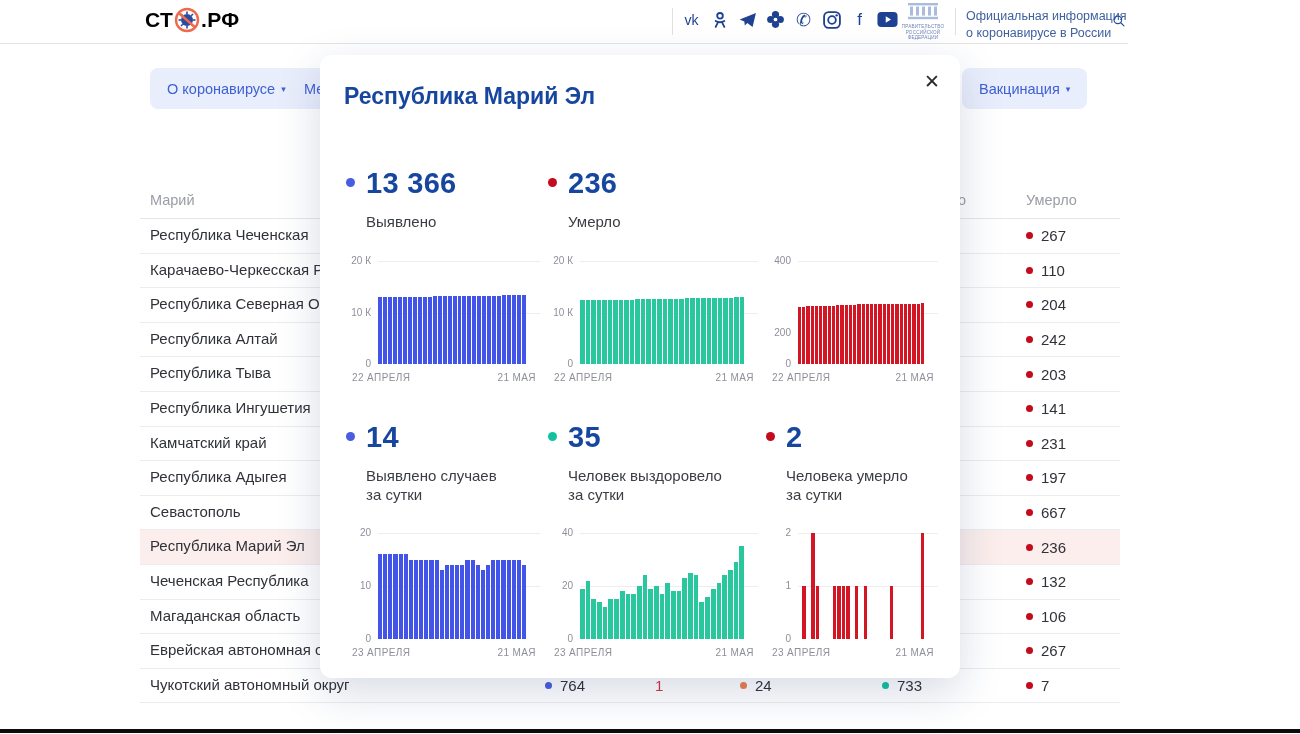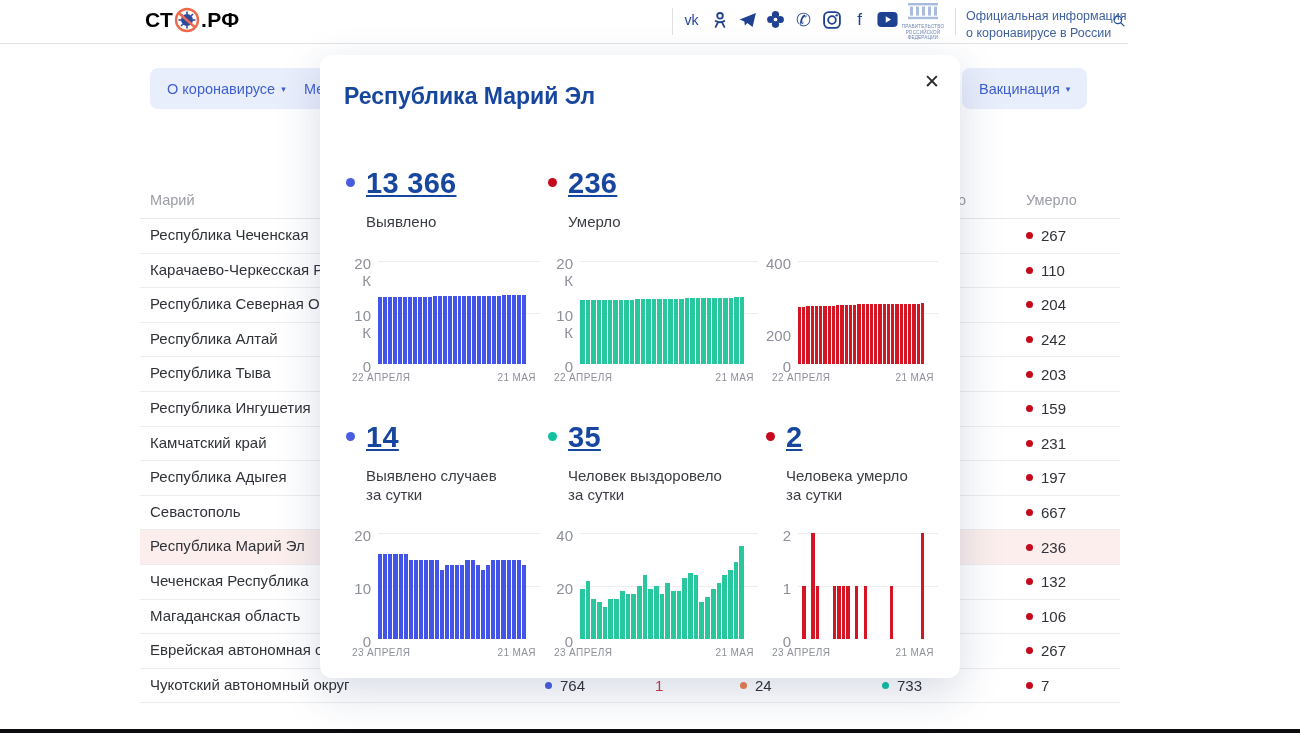--- a/index.html
+++ b/index.html
@@ -51,31 +51,31 @@
   .modal{position:absolute;left:320px;top:55px;width:640px;height:623px;background:#fff;
          border-radius:12px;box-shadow:0 14px 44px rgba(35,55,110,.18);z-index:10;}
   .mclose{position:absolute;top:10px;right:12px;width:32px;height:32px;border:none;background:none;
           font-size:19px;color:#2b2b2e;cursor:pointer;font-family:"Liberation Sans",sans-serif;}
   .mtitle{position:absolute;left:24px;top:28px;margin:0;font-size:23px;font-weight:bold;color:#17469e;}
   .mrow{position:absolute;left:0;right:0;display:grid;grid-template-columns:202px 218px 180px;
         padding-left:24px;}
   .m-stats1{top:112px;} .m-charts1{top:196px;} .m-stats2{top:366px;} .m-charts2{top:468px;}
   .stat{position:relative;padding-left:22px;}
   .sdot{position:absolute;left:2px;top:11px;width:9px;height:9px;border-radius:50%;}
-  .snum{font-size:29px;font-weight:bold;color:#17469e;letter-spacing:.3px;text-decoration:underline;}
+  .snum{font-size:29px;font-weight:bold;color:#17469e;letter-spacing:.3px;}
   .slabel{margin-top:13px;font-size:15px;color:#3a3d43;}
   .slabel2{margin-top:2px;font-size:15px;color:#3a3d43;}
   .chart{position:relative;height:138px;}
   .plot{position:absolute;left:34px;right:20px;top:10px;display:flex;align-items:flex-end;gap:1px;}
   .m-charts1 .plot{height:103px;} .m-charts2 .plot{height:106px;}
   .plot::before,.plot::after{content:'';position:absolute;left:0;right:-14px;height:1px;
         background:#ededef;z-index:-1;}
   .plot::before{top:0;} .plot::after{top:50%;}
   .bar{flex:1 1 0;}
-  .ytick{position:absolute;left:0;width:27px;text-align:right;font-size:15px;color:#8d909a;}
+  .ytick{position:absolute;left:0;width:27px;text-align:right;font-size:10px;color:#8d909a;}
   .xlabels{position:absolute;left:8px;right:10px;display:flex;justify-content:space-between;
         font-size:10px;color:#8d909a;letter-spacing:.4px;}
   .m-charts1 .xlabels{top:121px;} .m-charts2 .xlabels{top:124px;}
   
   .bottom-edge{position:absolute;left:0;top:729px;width:1300px;height:4px;background:#0c0c0e;}
 </style>
 </head>
 <body>
 
 <div class="hdr">
@@ -229,21 +229,21 @@
         <span class="tregion">Республика Тыва</span>
         <span class="cell c-died">
           <span class="cdot" style="background: rgb(196, 10, 28);"></span>
           <span>203</span>
         </span>
       </div>
       <div class="trow">
         <span class="tregion">Республика Ингушетия</span>
         <span class="cell c-died">
           <span class="cdot" style="background: rgb(196, 10, 28);"></span>
-          <span>159</span>
+          <span>141</span>
         </span>
       </div>
       <div class="trow">
         <span class="tregion">Камчатский край</span>
         <span class="cell c-died">
           <span class="cdot" style="background: rgb(196, 10, 28);"></span>
           <span>231</span>
         </span>
       </div>
       <div class="trow">

